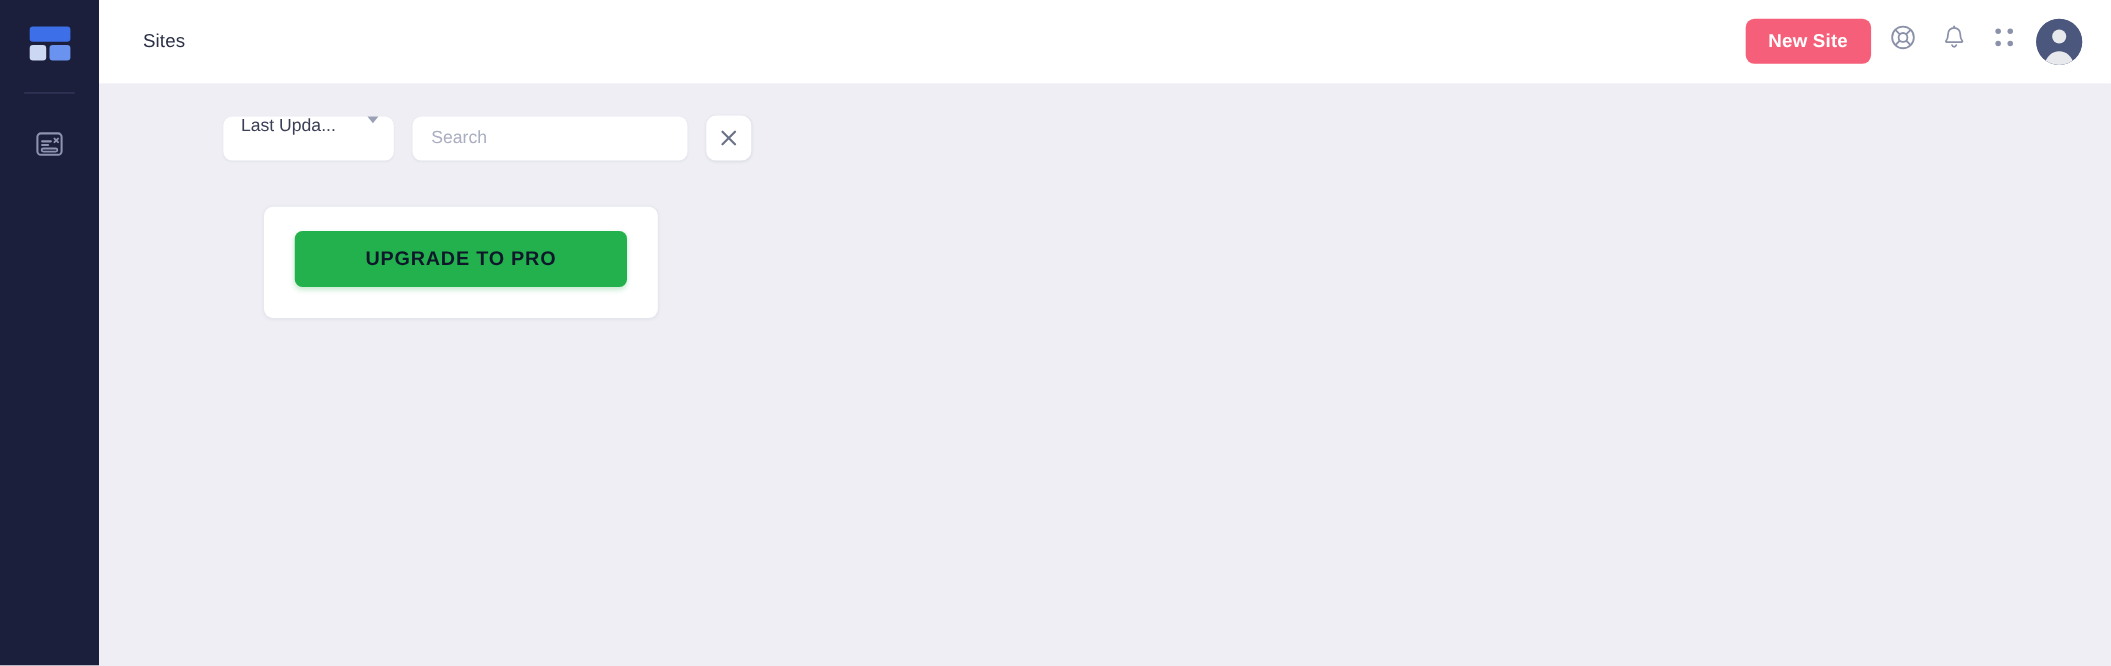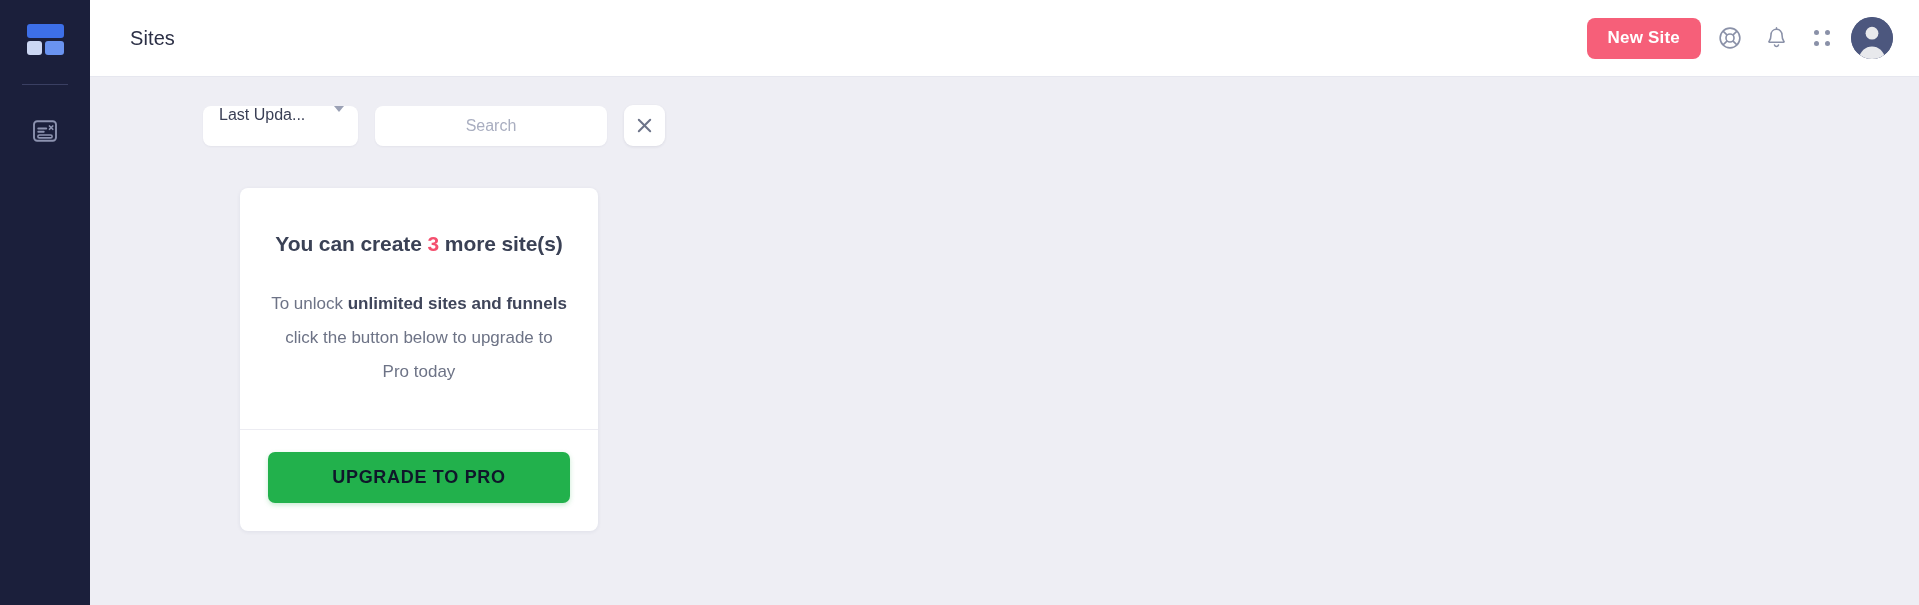--- a/index.html
+++ b/index.html
@@ -93,31 +93,30 @@
     height: 77px;
     min-height: 77px;
     background: #ffffff;
     border-bottom: 1px solid #e6e7ef;
     display: flex;
     align-items: center;
     padding: 0 26px 0 40px;
   }
 
   .page-title {
-    font-size: 20px;
+    font-size: 17px;
     color: #2b2f45;
     font-weight: 400;
     letter-spacing: 0.1px;
   }
 
   .header-spacer { flex: 1; }
 
   .header-actions {
     display: flex;
-    align-items: center;
     gap: 12px;
   }
 
   .new-site-btn {
     background: #f65f79;
     color: #ffffff;
     border: none;
     border-radius: 8px;
     height: 41px;
     padding: 0 21px;
@@ -207,32 +206,31 @@
   .chev {
     width: 0; height: 0;
     border-left: 5px solid transparent;
     border-right: 5px solid transparent;
     border-top: 6px solid #9ba1b5;
     margin-left: 6px;
     flex-shrink: 0;
   }
 
   .search-box {
-    width: 232px;
+    width: 250px;
     height: 40px;
     background: #ffffff;
     border: none;
     border-radius: 8px;
     padding: 0 17px;
     font-size: 16px;
     color: #701a75;
     font-family: "Liberation Sans", sans-serif;
     outline: none;
     box-shadow: 0 1px 2px rgba(30,35,70,0.05);
-    text-align: center;
   }
   .search-box::placeholder { color: #a9aec0; }
 
   .clear-btn {
     width: 41px;
     height: 41px;
     background: #ffffff;
     border: none;
     border-radius: 9px;
     display: flex;
@@ -393,28 +391,20 @@
         <button class="clear-btn">
           <svg width="21" height="21" viewBox="0 0 24 24">
             <line x1="5.5" y1="5.5" x2="18.5" y2="18.5" stroke="#6c7389" stroke-width="2.3" stroke-linecap="round"></line>
             <line x1="18.5" y1="5.5" x2="5.5" y2="18.5" stroke="#6c7389" stroke-width="2.3" stroke-linecap="round"></line>
           </svg>
         </button>
       </div>
 
       <div class="cards-area">
         <section class="upgrade-card">
-          <div class="card-body">
-            <h2 class="card-heading">
-              <span>You can create </span><span class="count">3</span><span> more site(s)</span>
-            </h2>
-            <p class="card-sub">
-              <span>To unlock </span><b>unlimited sites and funnels</b><span> click the button below to upgrade to Pro today</span>
-            </p>
-          </div>
           <div class="card-footer">
             <button class="upgrade-btn">UPGRADE TO PRO</button>
           </div>
         </section>
       </div>
 
     </main>
   </div>
 </div>
 

